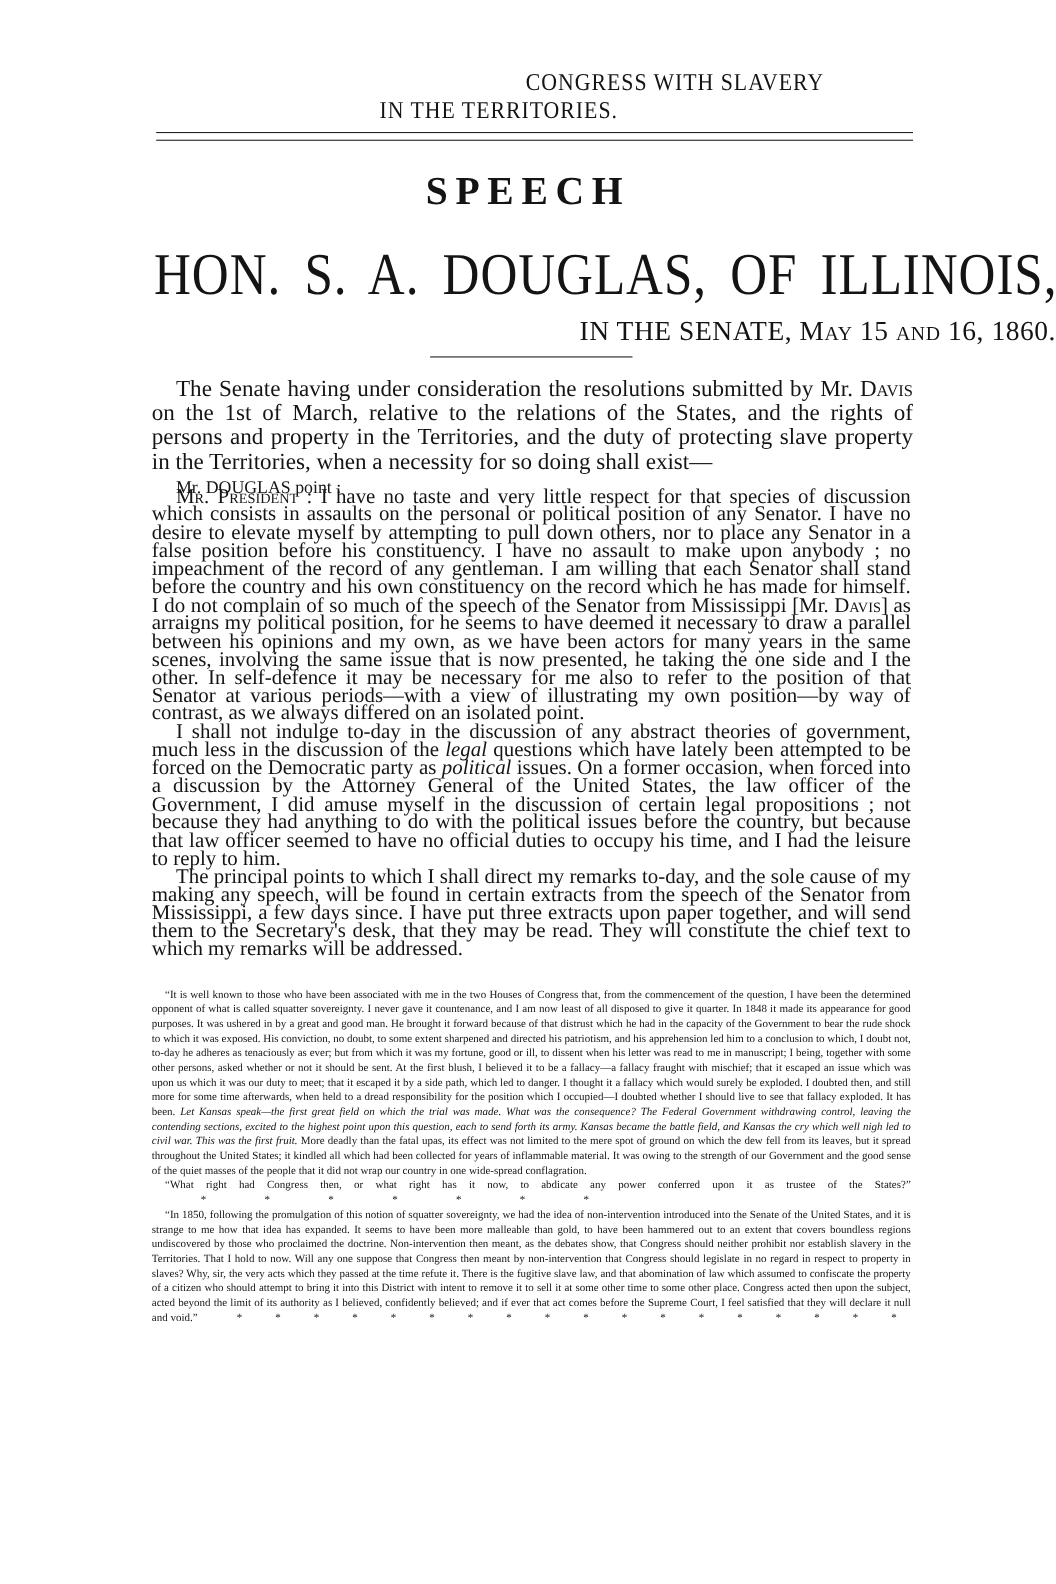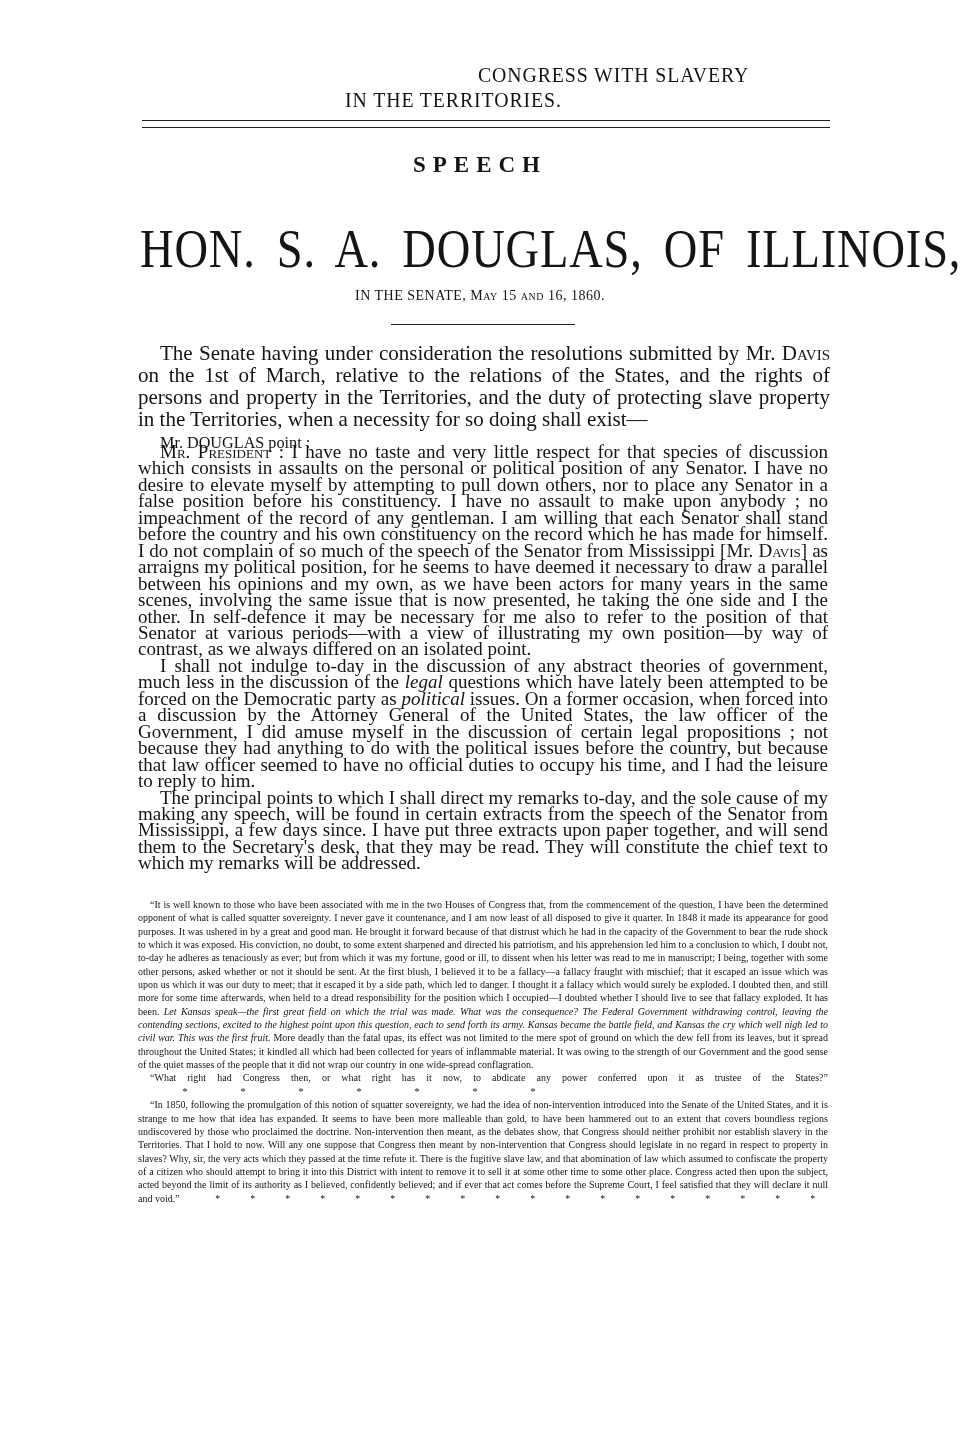--- a/index.html
+++ b/index.html
@@ -33,21 +33,21 @@
     border-bottom: 1.5px solid #222;
   }
 
   .speech-heading {
     position: absolute;
     top: 152px;
     left: 0; width: 960px;
     text-align: center;
     font-family: "Liberation Serif", serif;
     font-weight: bold;
-    font-size: 23px;
+    font-size: 36px;
     letter-spacing: 7px;
   }
   .of-label {
     position: absolute;
     top: 204px;
     left: 0; width: 960px;
     text-align: center;
     font-weight: bold;
     font-size: 9px;
     letter-spacing: 1px;
@@ -63,22 +63,22 @@
     line-height: 60px;
     transform: scaleX(0.86);
     transform-origin: left top;
     letter-spacing: 1px;
     word-spacing: 10px;
   }
   .venue-line {
     position: absolute;
     top: 288px;
     left: 0; width: 960px;
-    text-align: center;
-    font-size: 14px;
+    text-align: right;
+    font-size: 25px;
     letter-spacing: 0.5px;
   }
   .venue-line .sc { font-variant: small-caps; }
   .short-rule {
     position: absolute;
     left: 391px;
     width: 184px;
     top: 324px;
     border-top: 1.5px solid #222;
   }

